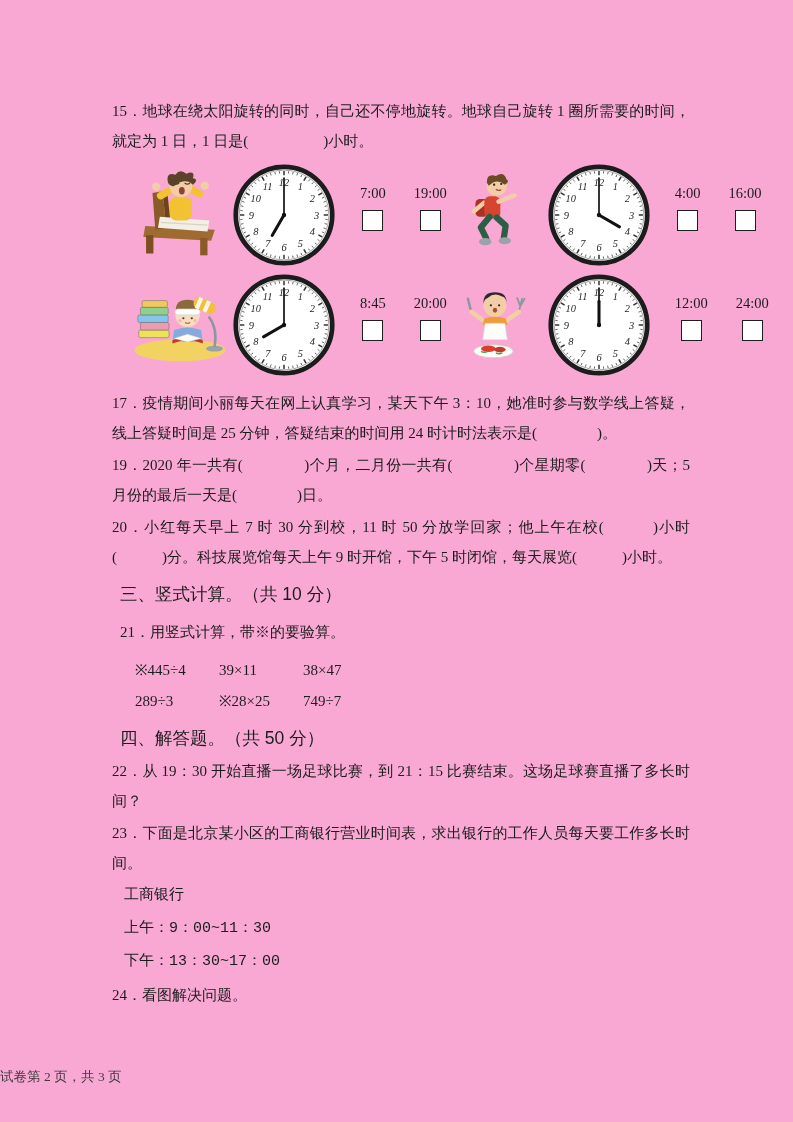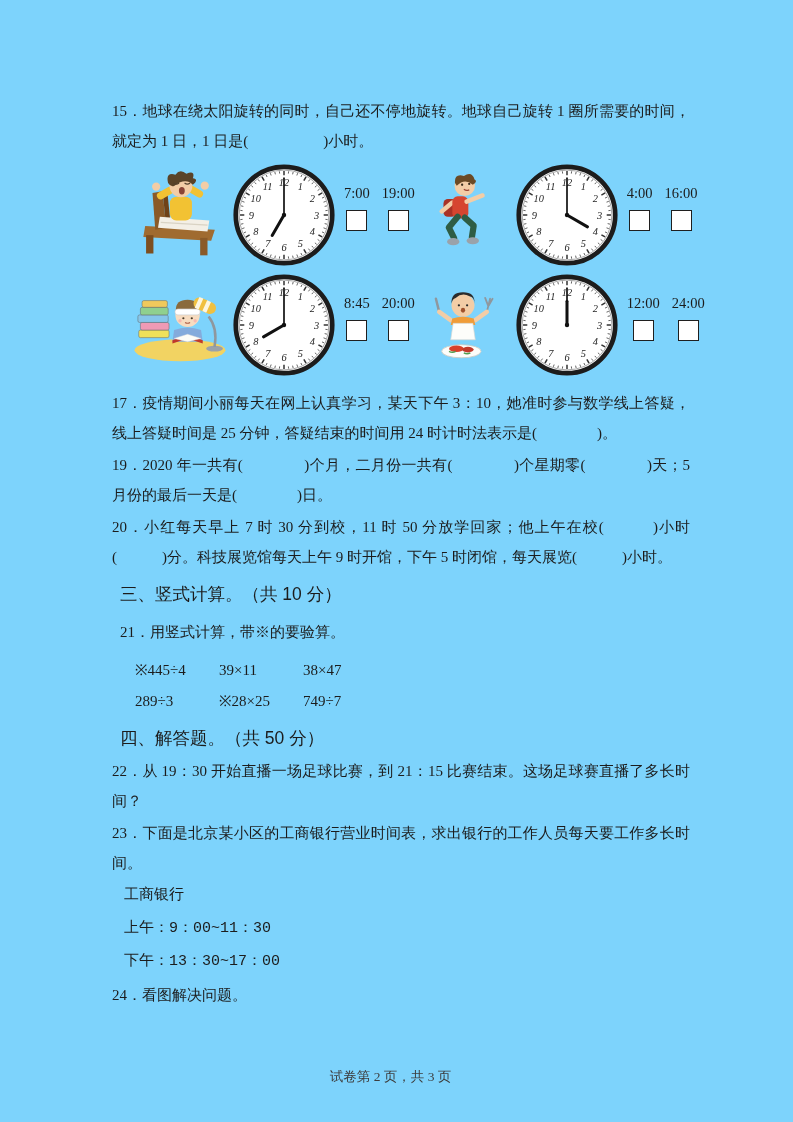--- a/index.html
+++ b/index.html
@@ -1,44 +1,44 @@
 <!DOCTYPE html>
 <html lang="zh"><head>
 <meta charset="utf-8">
 <style>
   html,body{margin:0;padding:0;background:#ffffff;}
   .sheet{
-    position:relative;width:793px;height:1122px;background:#7dd3fc;
+    position:relative;width:793px;height:1122px;background:#f9a8d4;
     font-family:"Liberation Serif","DejaVu Serif",serif;
     color:#1c1c1c;overflow:hidden;
   }
   .content{position:absolute;left:112px;top:94px;width:578px;}
   .q{font-size:15px;line-height:30px;margin:2px 0;text-align:justify;}
   .q-tight{margin:8px;}
   .section-heading{
     font-family:"Liberation Sans","DejaVu Sans",sans-serif;
     font-weight:400;font-size:17.5px;line-height:30px;margin:7px 8px 3px;
   }
   
   .clock-grid{display:grid;grid-template-columns:1fr 1fr;row-gap:4px;
     padding-left:20px;margin:6px 0 10px;}
   .clock-task{display:flex;align-items:center;height:106px;}
   .scene{width:96px;display:flex;justify-content:center;align-items:center;flex:none;}
   .clockbox{width:104px;height:104px;flex:none;margin:0 4px;}
-  .opts{display:flex;gap:12px;transform:translateY(-7px);margin-left:4px;}
+  .opts{display:flex;gap:28px;transform:translateY(-7px);margin-left:20px;}
   .opt{display:flex;flex-direction:column;align-items:center;gap:9px;}
   .opt-label{font-size:14.5px;line-height:16px;white-space:nowrap;}
   .checkbox{width:21px;height:21px;border:1.6px solid #1f1f1f;background:#fff;box-sizing:border-box;}
   
   .calc-row{display:flex;padding-left:7px;font-size:15px;line-height:30px;margin:1px 16px;}
   .calc-row .calc-cell{width:84px;flex:none;}
   .calc-row .calc-cell:last-child{width:auto;}
   .bank-line{margin:3px 12px;font-family:Liberation Mono, monospace;}
   .footer{
-    position:absolute;left:0;right:12px;top:1068px;text-align:center;
+    position:absolute;left:0;right:12px;top:1068px;
     font-size:13.5px;color:#3d3d3d;font-family:"Liberation Serif","DejaVu Serif",serif;
   }
 </style>
 </head>
 <body>
 
 <div class="sheet">
   <main class="content">
 
     <p class="q">15．地球在绕太阳旋转的同时，自己还不停地旋转。地球自己旋转 1 圈所需要的时间，就定为 1 日，1 日是(　　　　　)小时。</p>

